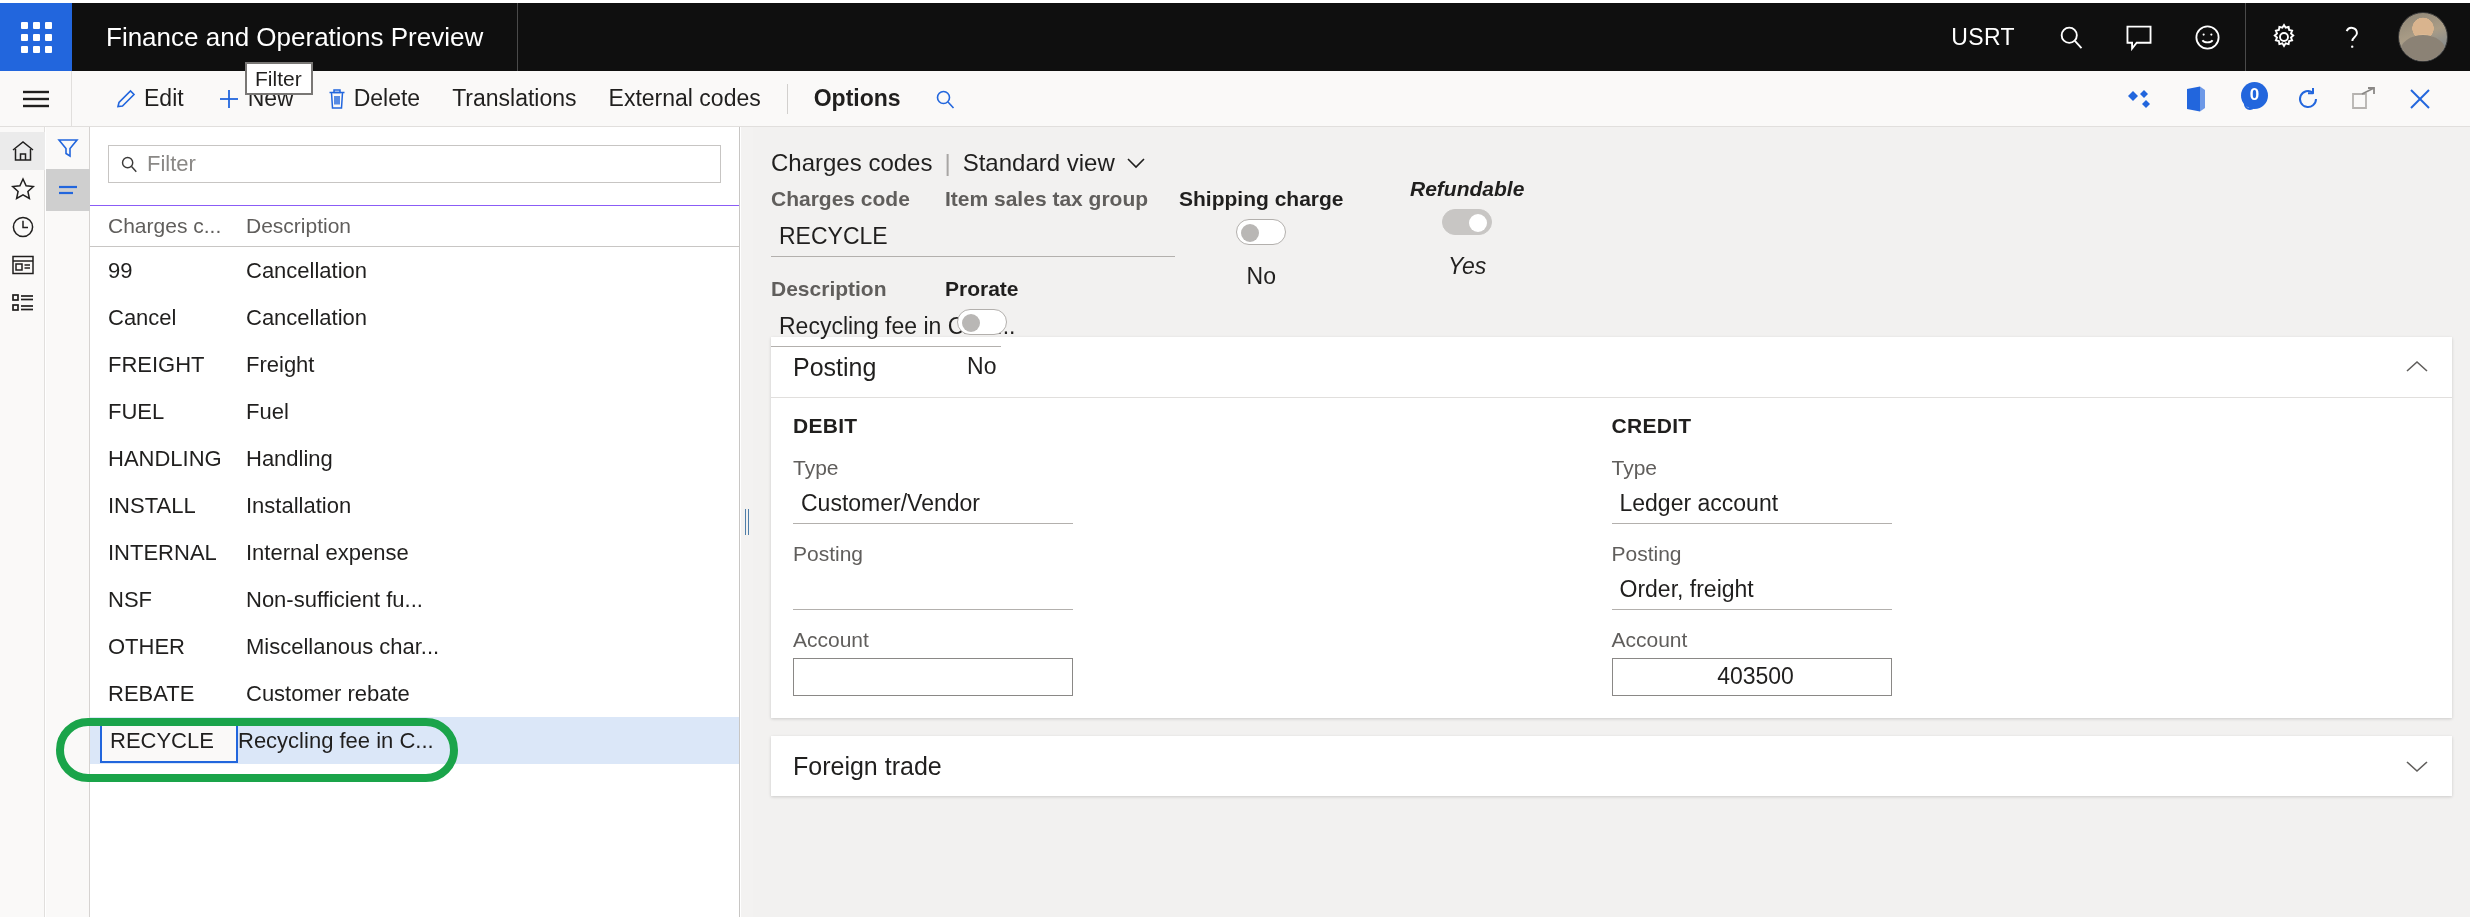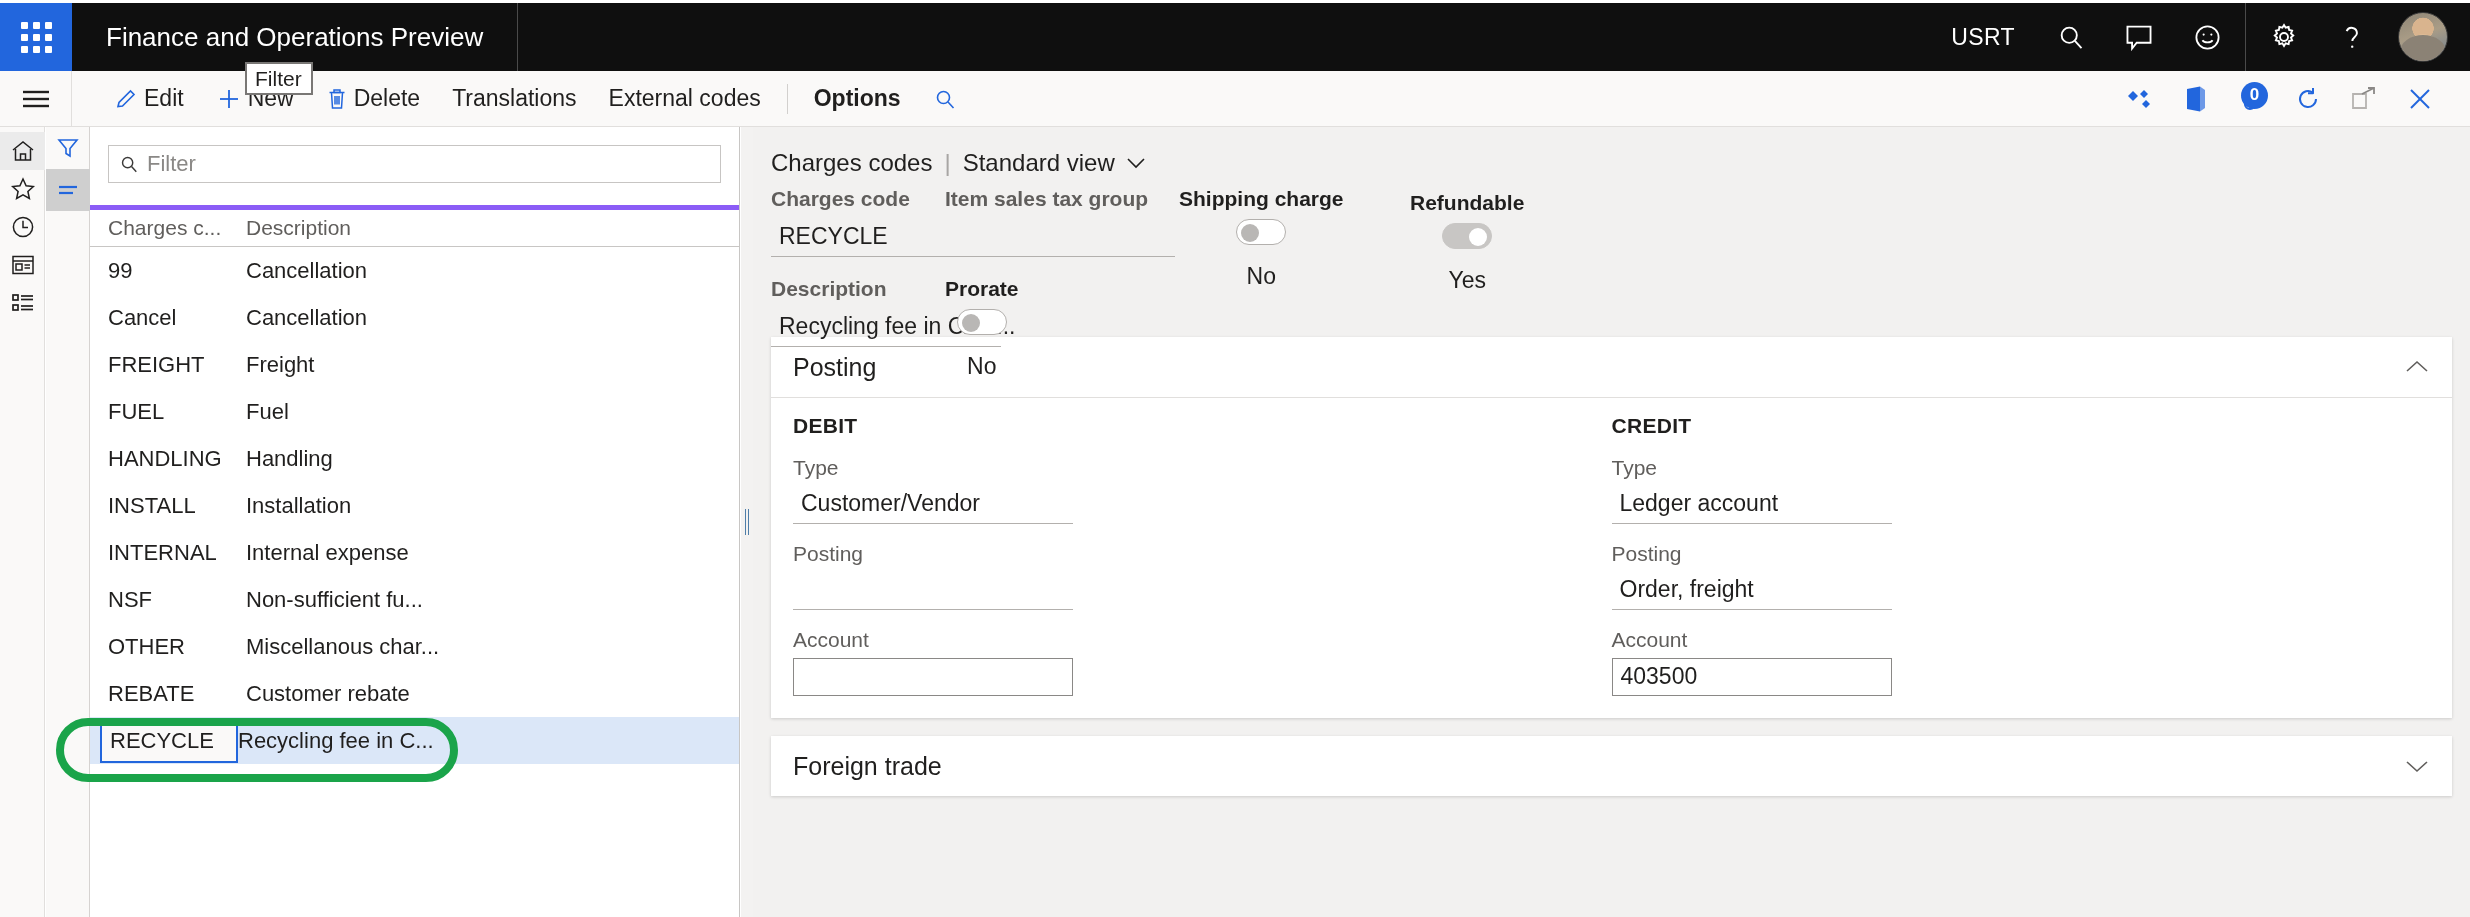--- a/index.html
+++ b/index.html
@@ -130,21 +130,21 @@
   .filterbox .fi { color: #3b3a39; display: flex; margin-right: 8px; }
   .filterbox input {
     border: none; outline: none; font-size: 22px; color: #201f1e;
     font-family: "Liberation Sans", sans-serif; width: 100%; background: transparent;
   }
   .filterbox input::placeholder { color: #8a8886; }
 
   .grid { margin: 22px 0 0 0; }
   .grid-head {
     display: flex; height: 42px; align-items: center;
-    border-top: 5px solid #8b5cf6; border-bottom: 1px solid #c8c6c4;
+    border-top: 1px solid #8b5cf6; border-bottom: 1px solid #c8c6c4;
     color: #605e5c; font-size: 21px; padding-left: 18px;
   }
   .col-code { width: 138px; flex: none; }
   .col-desc { flex: 1; }
   .grid-row {
     display: flex; height: 47px; align-items: center; font-size: 22px;
     color: #201f1e; padding-left: 18px; cursor: pointer;
   }
   .grid-row.selected { background: #dbe7f8; }
   .grid-row.selected .col-code {
@@ -220,21 +220,21 @@
   .card-body { border-top: 1px solid #e1dfdd; padding: 16px 22px 22px 22px; display: flex; }
   .col-block { width: 50%; }
   .col-title { font-size: 21px; font-weight: bold; color: #201f1e; letter-spacing: .3px; margin-bottom: 18px; }
   .sub-label { font-size: 21px; color: #605e5c; margin-bottom: 6px; }
   .sub-val {
     font-size: 23px; color: #201f1e; width: 280px; height: 38px; line-height: 34px;
     border-bottom: 1px solid #b3b0ad; padding-left: 8px; margin-bottom: 18px; cursor: text;
   }
   .input-box {
     font-size: 23px; color: #201f1e; width: 280px; height: 38px; line-height: 34px;
-    border: 1px solid #8a8886; background: #fff; padding-left: 8px; cursor: text;
+    border: 1px solid #8a8886; background: #fff; padding-left: 8px; cursor: text; text-align: center;
   }
   svg { display: block; }
 </style>
 </head>
 <body>
 
 <div class="topbar">
   <div class="waffle">
     <div class="waffle-grid">
       <i></i>
@@ -569,21 +569,21 @@
     <div class="fld" style="left:426px; top:10px;">
       <div class="fld-label dark">Shipping charge</div>
       <div class="toggle-row">
         <div class="toggle off">
             <span class="knob"></span>
           </div>
         <span class="toggle-text">No</span>
       </div>
     </div>
 
-    <div class="fld" style="left:657px; top:14px;">
+    <div class="fld" style="left:657px; top:0;font-style:italic;">
       <div class="fld-label dark">Refundable</div>
       <div class="toggle-row">
         <div class="toggle on-grey">
             <span class="knob"></span>
           </div>
         <span class="toggle-text">Yes</span>
       </div>
     </div>
   </div>
 

